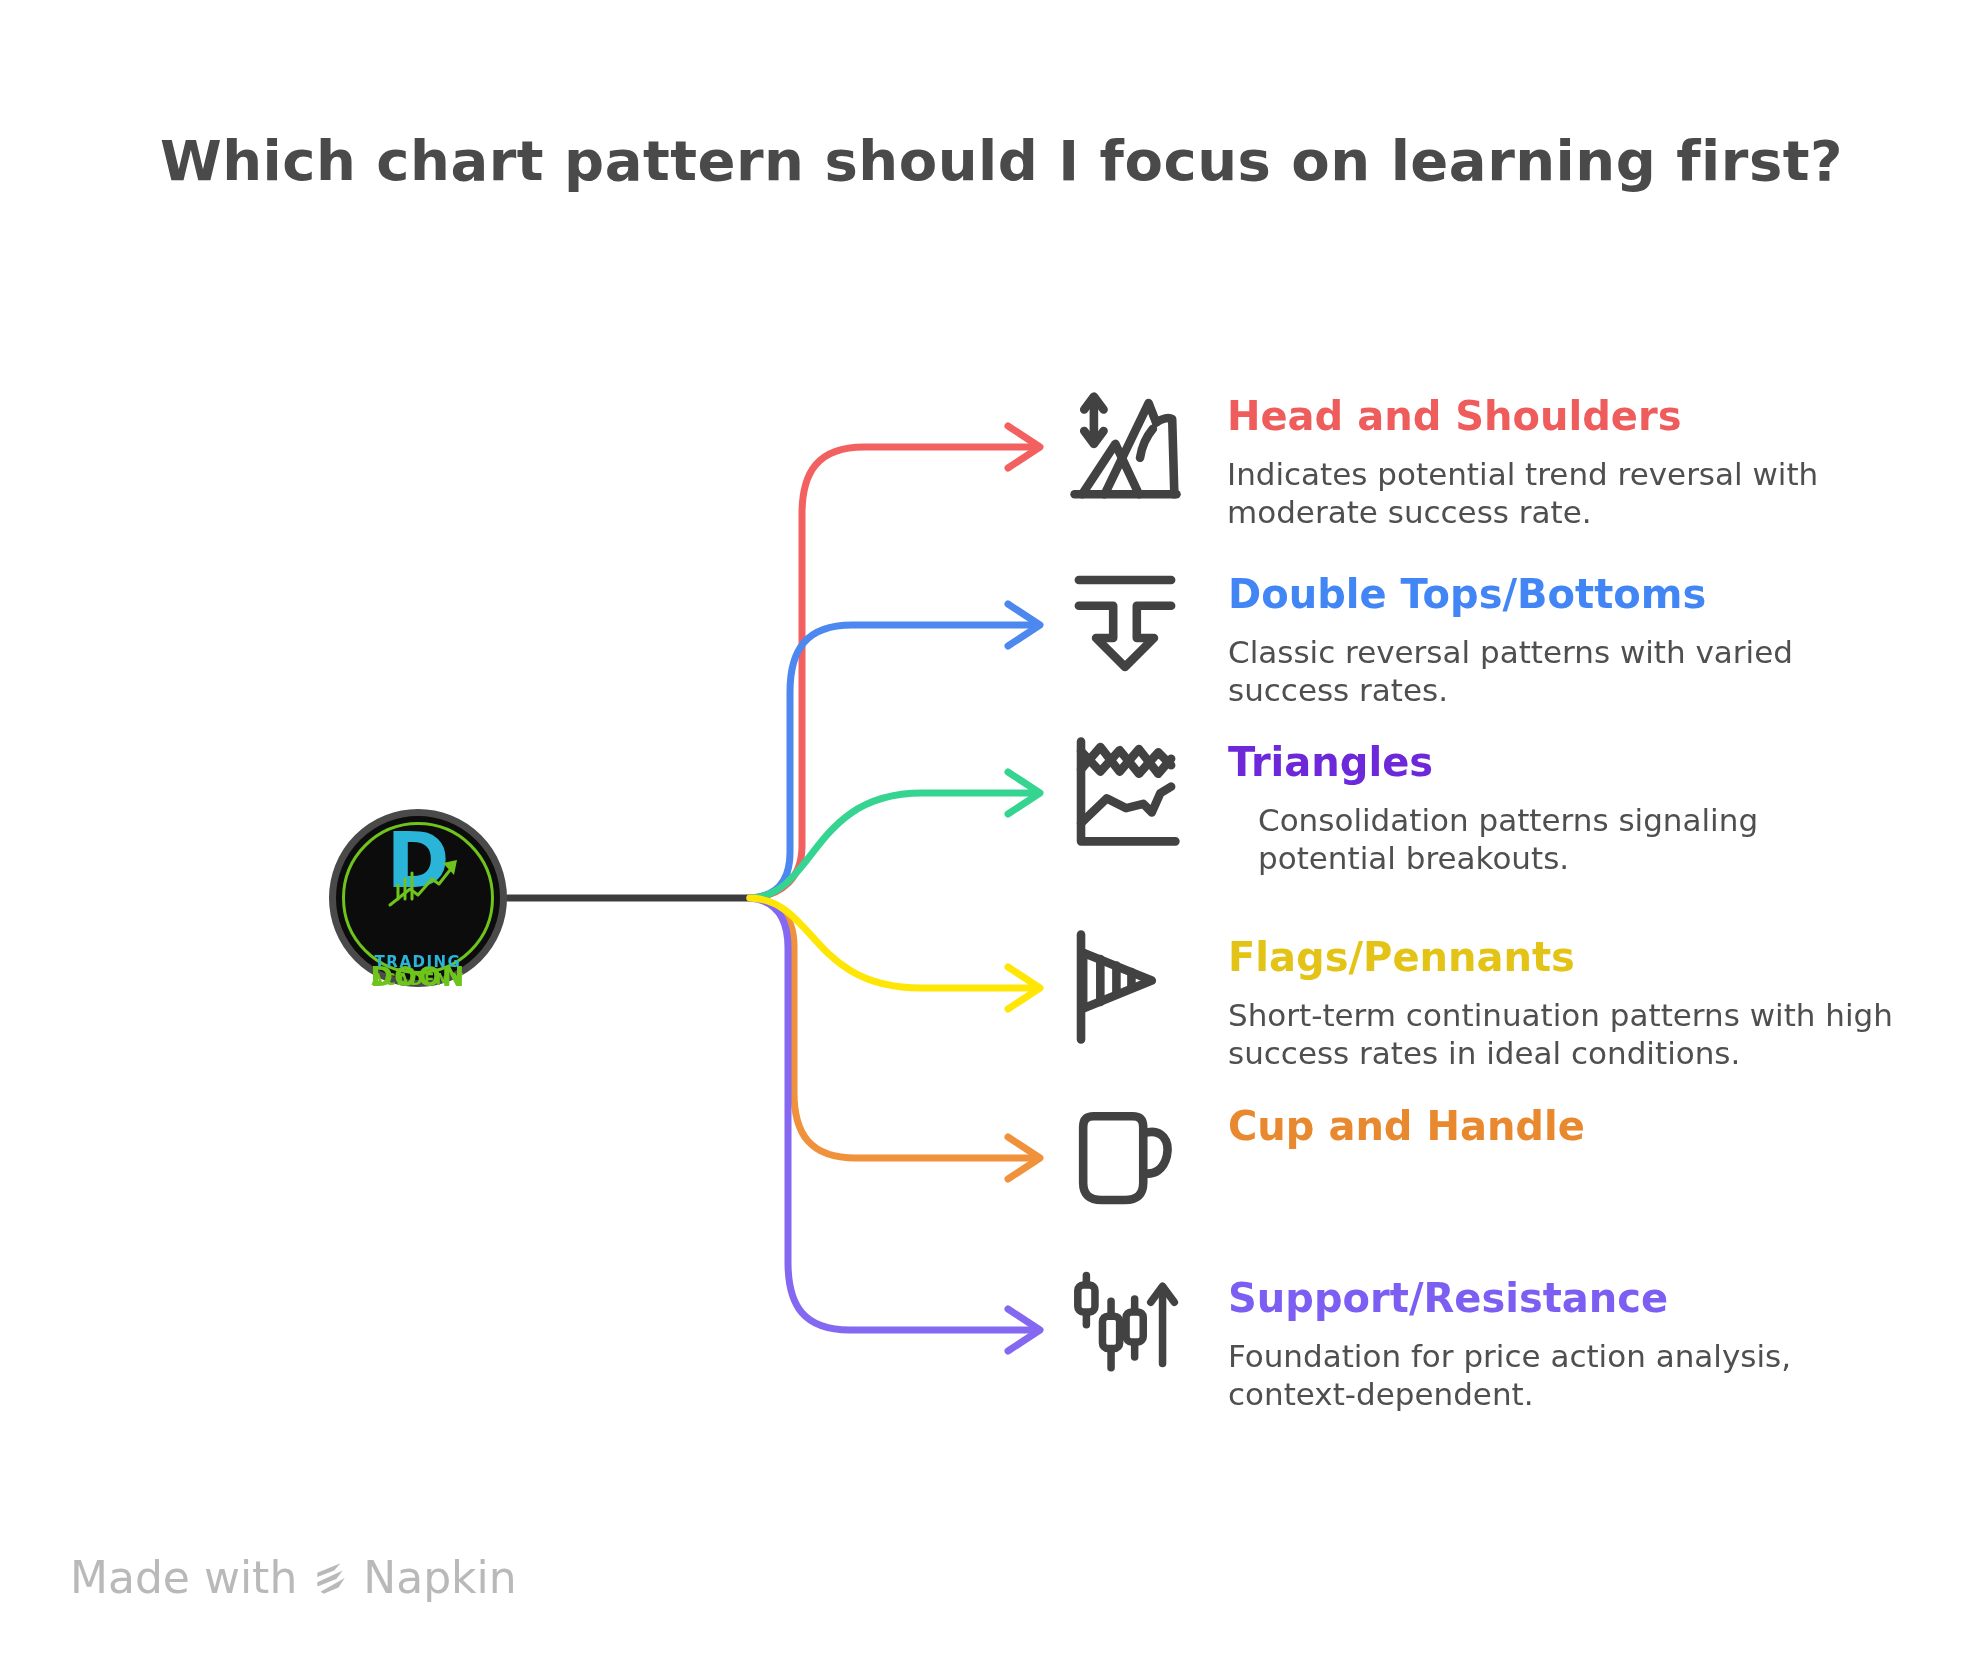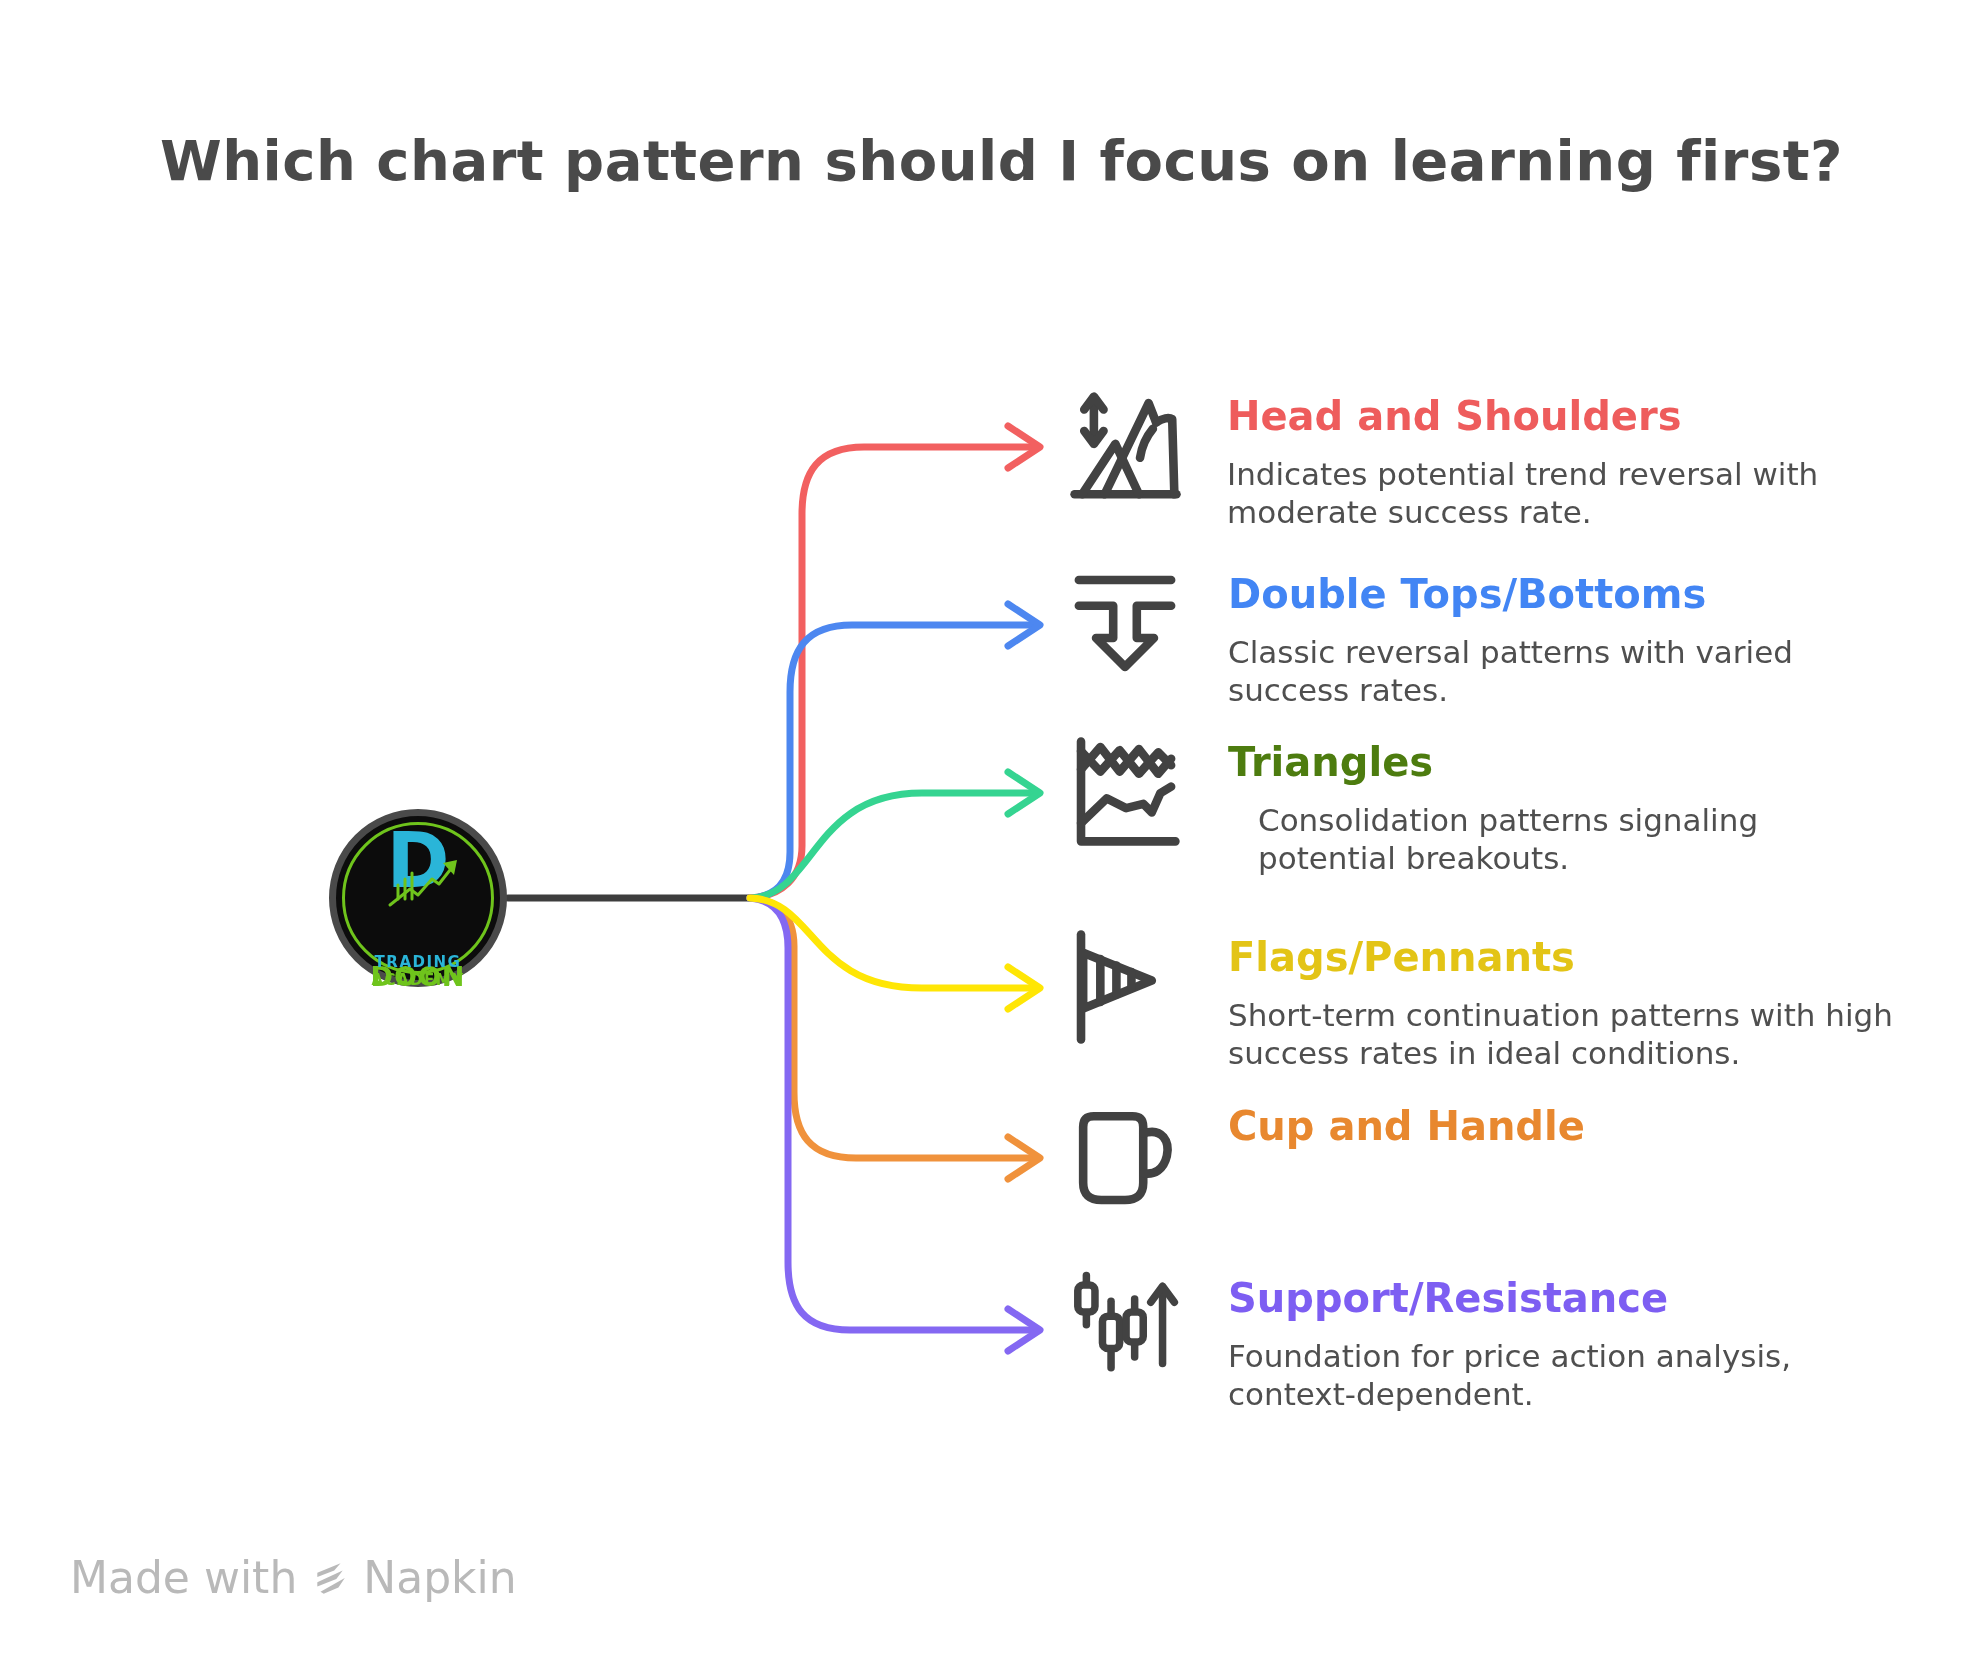--- a/index.html
+++ b/index.html
@@ -114,21 +114,21 @@
   <div class="branch b3">
     <div class="branch-icon">
       <svg width="126" height="118" viewBox="0 0 110 110" fill="none" stroke-width="8" stroke-linecap="round" stroke-linejoin="round" stroke="#424242">
         <path d="M14,8 L14,101 L102,101"></path>
         <path d="M14,34 L32,13 L50,36 L68,15 L86,38 L98,24"></path>
         <path d="M14,17 L32,36 L50,16 L68,38 L86,18 L98,30"></path>
         <path d="M14,84 L38,61 L56,70 L72,66 L80,74 L88,56 L98,50"></path>
       </svg>
     </div>
     <div class="branch-texts">
-      <div class="branch-label" style="color: #4d7c0f;">Triangles</div>
+      <div class="branch-label" style="color: #6d28d9;">Triangles</div>
       <div class="branch-desc" style="color: rgb(79, 79, 79); margin-left: 30px;">Consolidation patterns signaling potential breakouts.</div>
     </div>
   </div>
 
   <div class="branch b4">
     <div class="branch-icon">
       <svg width="126" height="118" viewBox="0 0 110 110" fill="none" stroke-width="8" stroke-linecap="round" stroke-linejoin="round" stroke="#424242">
         <path d="M14,6 L14,104"></path>
         <path d="M16,23 L80,49 L16,75 Z"></path>
         <path d="M32,29 L32,69"></path>

